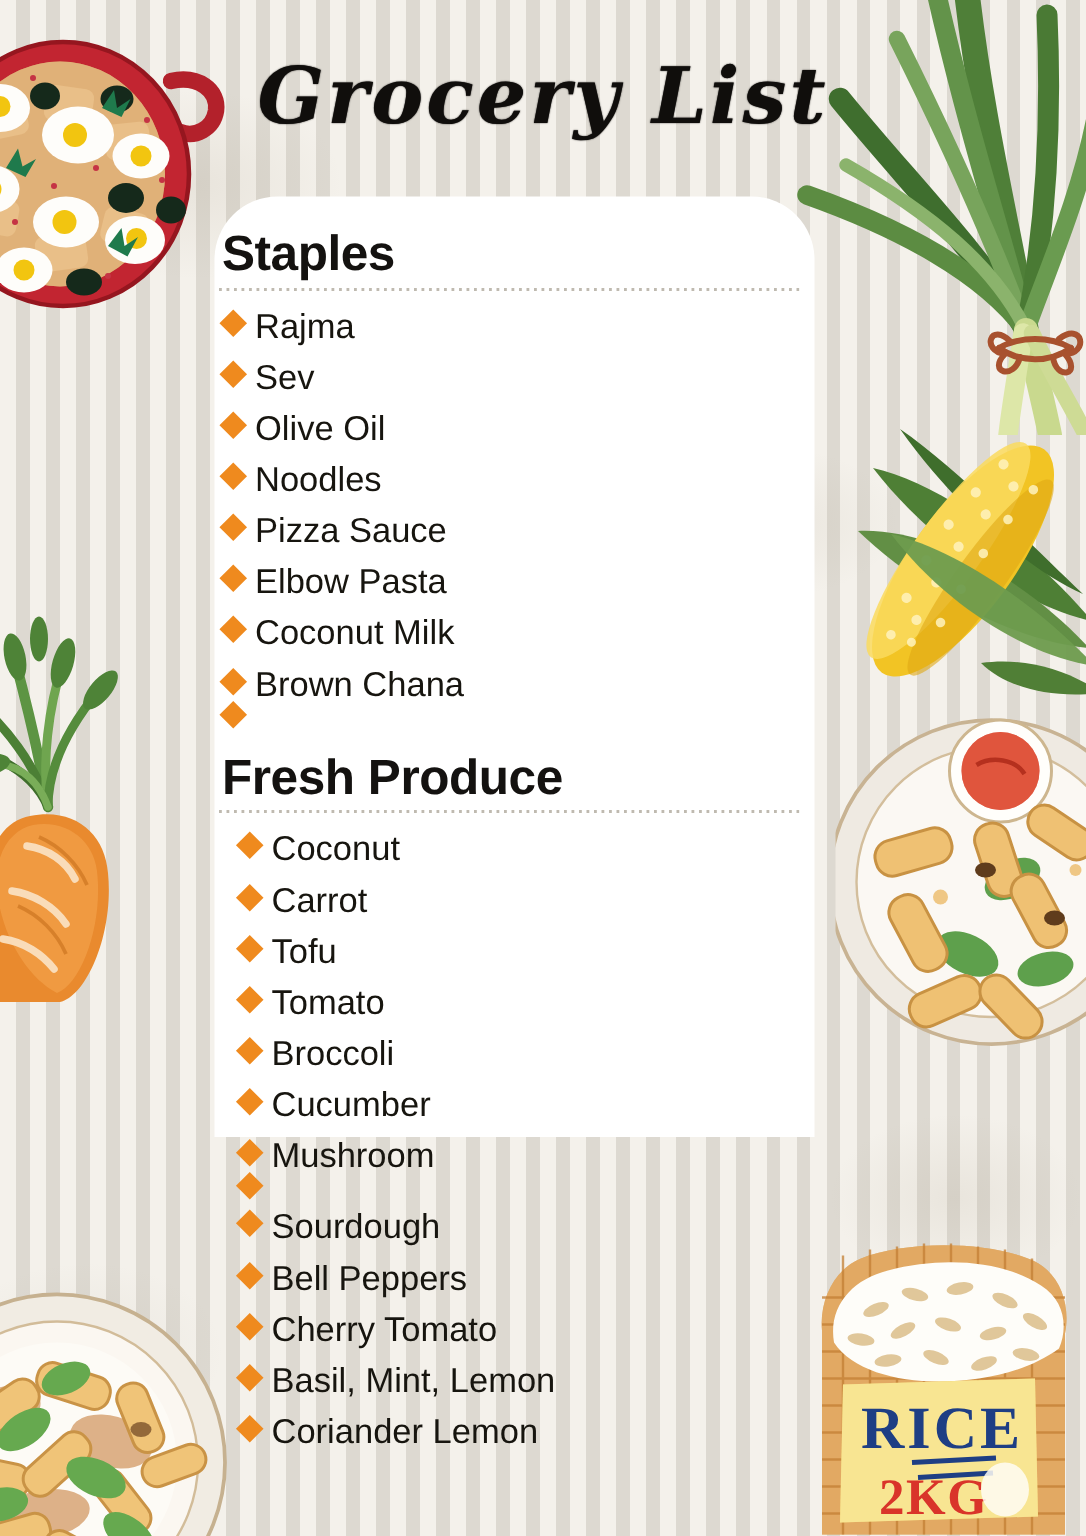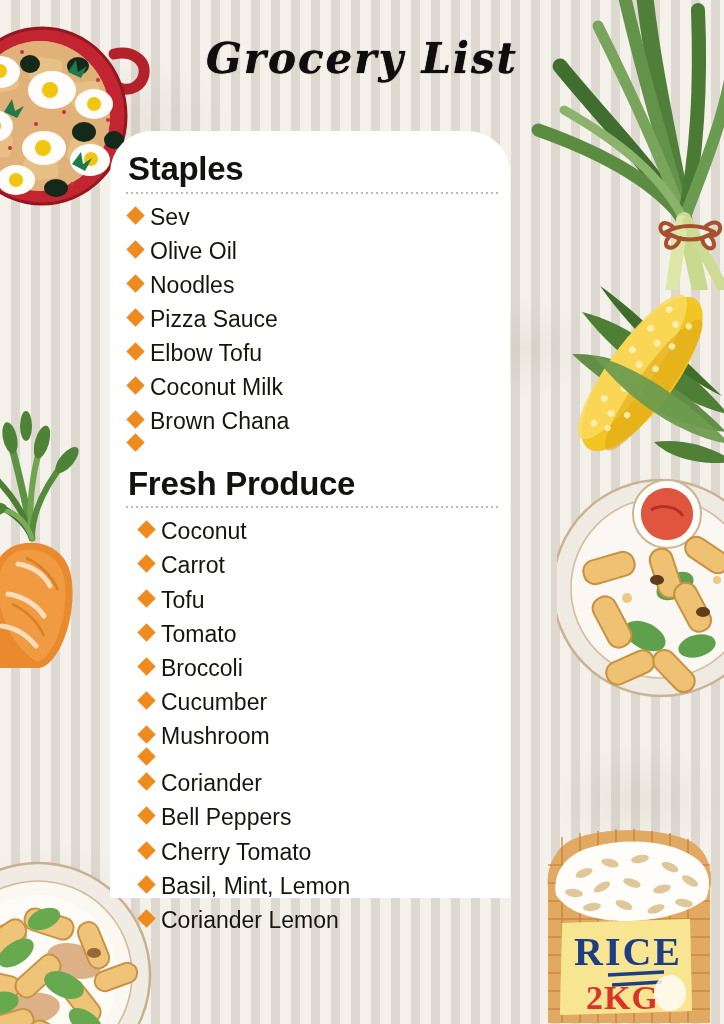--- a/index.html
+++ b/index.html
@@ -47,38 +47,38 @@
 
   
   #title {
     position: absolute;
     left: 0; right: 0;
     top: 34px;
     text-align: center;
     font-family: "DejaVu Serif", serif;
     font-style: italic;
     font-weight: 700;
-    font-size: 42px;
+    font-size: 52px;
     letter-spacing: 2px;
     color: #100E0C;
     z-index: 40;
     text-shadow: 0 0 1px #100E0C;
   }
 
   
   #card {
     position: absolute;
-    left: 110px;
+    left: 143px;
     top: 131px;
     width: 400px;
-    height: 767px;
+    height: 627px;
     background: #FFFFFF;
     border-radius: 42px 42px 0 0;
     z-index: 30;
-    padding: 20px 0 0 16px;
+    padding: 20px 0 0 3px;
   }
 
   .section { margin-bottom: 2px; }
 
   .section-title {
     font-size: 33px;
     font-weight: 700;
     color: #141210;
     letter-spacing: -0.3px;
     line-height: 1.08;
@@ -413,37 +413,41 @@
   <div id="title">Grocery List</div>
 
   <div id="card">
 
     <div class="section" id="staples-section">
       <div class="section-title">Staples</div>
       <div class="divider"></div>
       <ul class="items" id="staples-list">
         <li>
             <span class="bullet"></span>
+            <span>Rajma</span>
+          </li>
+        <li>
+            <span class="bullet"></span>
             <span>Sev</span>
           </li>
         <li>
             <span class="bullet"></span>
             <span>Olive Oil</span>
           </li>
         <li>
             <span class="bullet"></span>
             <span>Noodles</span>
           </li>
         <li>
             <span class="bullet"></span>
             <span>Pizza Sauce</span>
           </li>
         <li>
             <span class="bullet"></span>
-            <span>Elbow Tofu</span>
+            <span>Elbow Pasta</span>
           </li>
         <li>
             <span class="bullet"></span>
             <span>Coconut Milk</span>
           </li>
         <li>
             <span class="bullet"></span>
             <span>Brown Chana</span>
           </li>
         <li>
@@ -482,21 +486,21 @@
           </li>
         <li>
             <span class="bullet"></span>
             <span>Mushroom</span>
           </li>
         <li>
             <span class="bullet"></span>
           </li>
         <li>
             <span class="bullet"></span>
-            <span>Coriander</span>
+            <span>Sourdough</span>
           </li>
         <li>
             <span class="bullet"></span>
             <span>Bell Peppers</span>
           </li>
         <li>
             <span class="bullet"></span>
             <span>Cherry Tomato</span>
           </li>
         <li>

